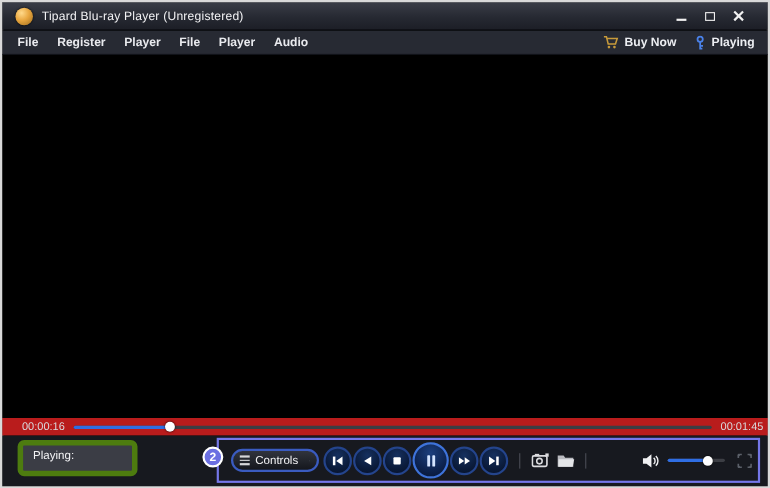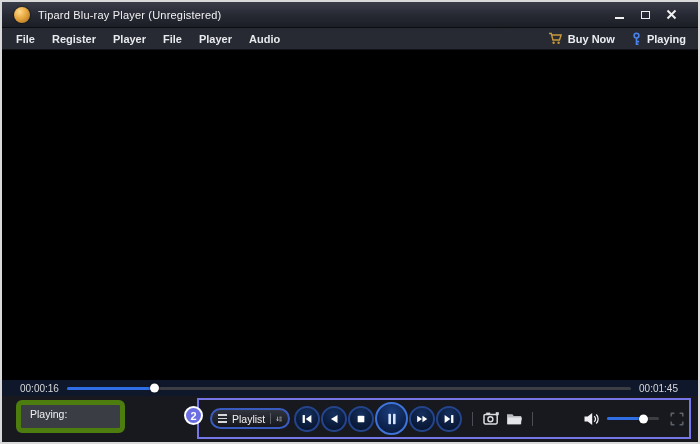--- a/index.html
+++ b/index.html
@@ -27,21 +27,21 @@
   .menubar {
     height:22px; flex:0 0 22px; display:flex; align-items:center;
     background:#272a33; padding:0 12px 0 14px; border-bottom:1px solid #101218;
   }
   .menu-item { color:#e9eaee; font-size:11px; font-weight:bold; margin-right:17px; cursor:pointer; }
   .menubar-right { margin-left:auto; display:flex; gap:16px; }
   .menu-link { display:flex; align-items:center; gap:5px; color:#eceef2; font-size:11px; font-weight:bold; cursor:pointer; }
   
   .video { flex:1 1 auto; background:#000; }
   
-  .seekrow { flex:0 0 16px; display:flex; align-items:center; background:#0f172a; padding:0 20px 0 18px; }
+  .seekrow { flex:0 0 16px; display:flex; align-items:center; background:#b91c1c; padding:0 4px 0 18px; }
   .time { color:#d8d9dc; font-size:10px; white-space:nowrap; }
   .seek-track { flex:1; height:3px; background:#3c3e44; border-radius:2px; margin:0 8px; position:relative; }
   .seek-fill { position:absolute; left:0; top:0; height:3px; background:#2f6ee4; border-radius:2px; }
   .seek-knob { position:absolute; right:-4px; top:50%; transform:translateY(-50%);
     width:9px; height:9px; border-radius:50%; background:#fff; box-shadow:0 0 2px #000; }
   
   .bottombar { flex:0 0 46px; background:#17191f; position:relative; }
   .status-box {
     position:absolute; left:14px; top:4px; width:109px; height:33px;
     background:#3b3d45; border:5px solid #4d7c0f; border-radius:6px;
@@ -158,21 +158,21 @@
     <div class="step-badge">2</div>
 
     <div class="highlight-rect">
 
       <div class="playlist-btn">
         <span class="hamburger">
             <span></span>
             <span></span>
             <span></span>
           </span>
-        <span class="playlist-label">Playlist</span>
+        <span class="playlist-label">Controls</span>
         <span class="pill-sep"></span>
         <svg width="12" height="12" viewBox="0 0 12 12">
           <path d="M3 1.5 V9 M1.2 7 L3 9.6 L4.8 7" fill="none" stroke="#d6d7da" stroke-width="1.3"></path>
           <path d="M6.5 2.5 h4.5 M6.5 6 h4.5 M6.5 9.5 h4.5" stroke="#d6d7da" stroke-width="1.3"></path>
         </svg>
       </div>
 
       <div class="cbtn first">
         <svg width="14" height="14" viewBox="0 0 16 16">
           <rect x="3" y="3.5" width="2.6" height="9" fill="#fff"></rect>

